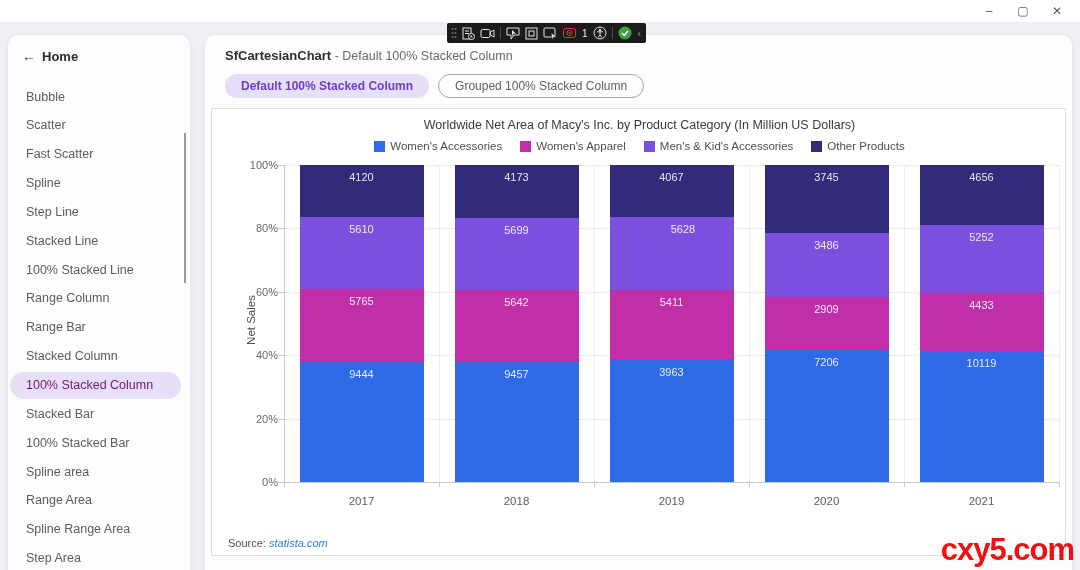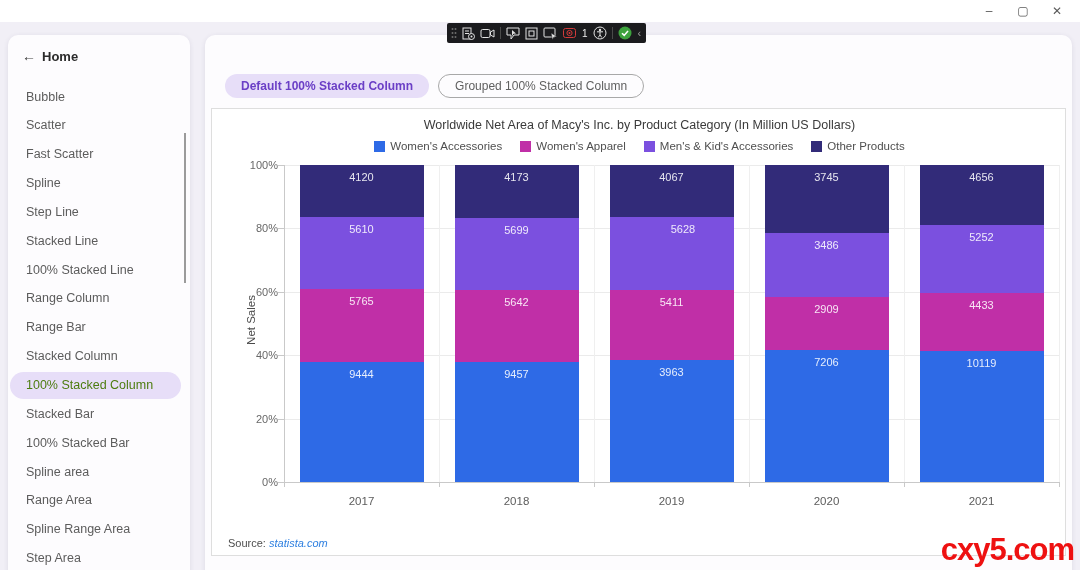--- a/index.html
+++ b/index.html
@@ -22,21 +22,21 @@
   .dt-chevron { color:#9A9A9A; font-size:11px; padding:0 1px; }
 
   
   .sidebar { position:absolute; left:8px; top:35px; width:182px; height:560px; background:#FDFCFE;
              border-radius:10px 10px 0 0; box-shadow:0 1px 5px rgba(60,50,90,.10); }
   .sidebar-header { position:absolute; left:0; top:10px; width:100%; height:24px; }
   .back-arrow { position:absolute; left:14px; top:3px; font-size:14px; color:#3C3C3C; }
   .sidebar-title { position:absolute; left:34px; top:4px; font-size:13px; font-weight:bold; color:#2B2B2B; }
   .side-item { position:absolute; left:2px; width:171px; height:27px; display:flex; align-items:center;
                padding-left:16px; font-size:12.5px; color:#5C5C5C; border-radius:14px; cursor:pointer; }
-  .side-item.selected { background:#E7DEF8; color:#4d7c0f; }
+  .side-item.selected { background:#E7DEF8; color:#701a75; }
   .side-scrollthumb { position:absolute; left:176px; top:98px; width:2px; height:150px; background:#9B9B9B; }
 
   
   .main { position:absolute; left:205px; top:35px; width:867px; height:560px; background:#FDFCFE;
           border-radius:10px 10px 0 0; box-shadow:0 1px 5px rgba(60,50,90,.10); }
   .breadcrumb { position:absolute; left:20px; top:13px; font-size:12.5px; color:#6A6A6A; }
   .breadcrumb b { color:#2F2F2F; font-size:13px; font-weight:bold; }
   .chips { position:absolute; left:20px; top:39px; display:flex; gap:9px; }
   .chip { height:24px; border-radius:12px; display:flex; align-items:center; padding:0 16px;
           font-size:12px; cursor:pointer; }
@@ -174,20 +174,25 @@
       <div class="side-item" style="top: 394.2px;">100% Stacked Bar</div>
       <div class="side-item" style="top: 423.05px;">Spline area</div>
       <div class="side-item" style="top: 451.9px;">Range Area</div>
       <div class="side-item" style="top: 480.75px;">Spline Range Area</div>
       <div class="side-item" style="top: 509.6px;">Step Area</div>
     </div>
   <div class="side-scrollthumb"></div>
 </div>
 
 <div class="main">
+  <div class="breadcrumb">
+    <b>SfCartesianChart</b>
+    <span> <span>-</span> </span>
+    <span>Default 100% Stacked Column</span>
+  </div>
   <div class="chips">
     <div class="chip selected">Default 100% Stacked Column</div>
     <div class="chip outline">Grouped 100% Stacked Column</div>
   </div>
 
   <div class="chart-card" id="chart-card">
     <div class="chart-title">Worldwide Net Area of Macy's Inc. by Product Category (In Million US Dollars)</div>
     <div class="legend" id="legend">
         <div class="legend-item">
           <span class="legend-swatch" style="background: rgb(46, 106, 230);"></span>

